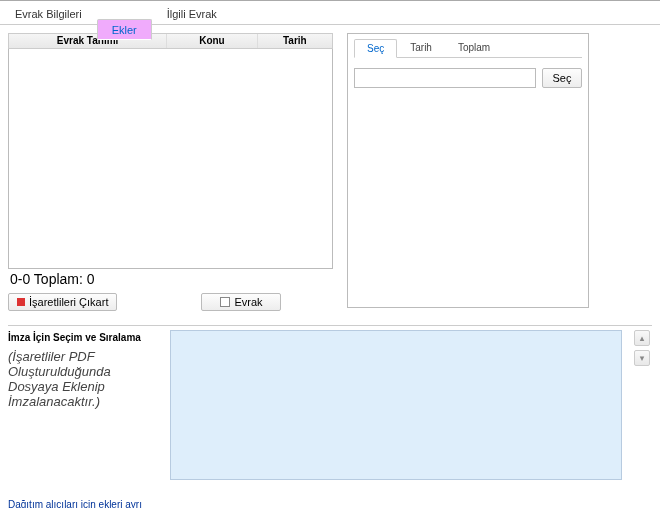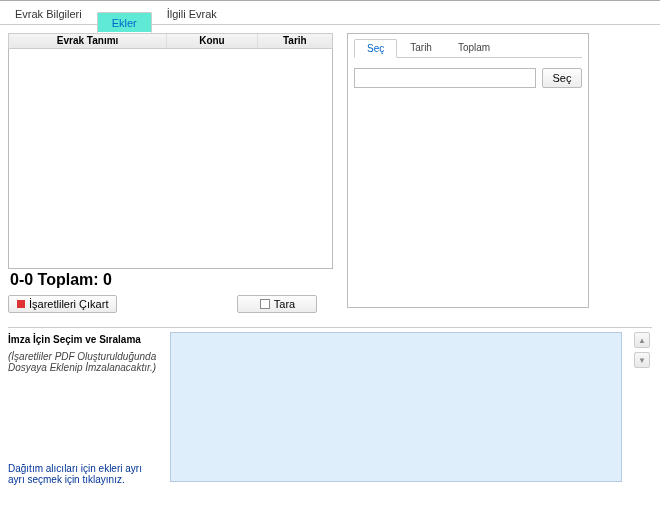--- a/index.html
+++ b/index.html
@@ -1,43 +1,43 @@
 <!DOCTYPE html>
 <html><head>
   <meta charset="utf-8">
   <style>
     * { margin:0; padding:0; box-sizing:border-box; }
     body { font-family:Arial,sans-serif; font-size:11px; background:#fff; width:660px; height:508px; overflow:hidden; }
     .topdiv { border-top:1px solid #aaa; height:3px; }
     .tabs { display:flex; height:22px; border-bottom:1px solid #ccc; }
     .tab { padding:4px 14px 0; color:#333; cursor:pointer; border:1px solid transparent; border-bottom:none; }
-    .tab.active { color:#0066cc; border:1px solid #ccc; border-bottom:1px solid #fff; background:#5eead4; position:relative; top:9px; border-radius:2px 2px 0 0;}
+    .tab.active { color:#0066cc; border:1px solid #ccc; border-bottom:1px solid #fff; background:#f0abfc; position:relative; top:16px; border-radius:2px 2px 0 0;}
     .mainrow { display:flex; padding:8px 8px 0 8px; gap:14px; }
     .leftpanel { width:325px; }
     .hdrrow { display:flex; background:linear-gradient(#f5f5f5,#e8e8e8); border:1px solid #ccc; height:16px; font-size:10px; }
     .hdrcell { text-align:center; padding:1px 0; border-right:1px solid #ddd; font-weight:bold;}
     .hdrcell:last-child { border-right:none; }
     .hc1 { width:166px; } .hc2 { width:95px; } .hc3 { width:78px;text-align:center; }
     .listbox { border:1px solid #bbb; border-top:none; height:220px; background:#fff; }
-    .totrow { font-weight:bold; font-size:16px; padding:2px 0 4px 2px; }
-    .btnrow { display:flex; gap:120px; padding-top:2px;}
+    .totrow { font-weight:normal; font-size:14px; padding:2px 0 4px 2px; }
+    .btnrow { display:flex; gap:84px; padding-top:2px;}
     .btn { border:1px solid #bbb; background:linear-gradient(#fdfdfd,#ededed); padding:2px 8px; border-radius:2px; font-size:11px; cursor:pointer; display:inline-flex; align-items:center; gap:4px; min-width:80px; justify-content:center;}
     .ic-minus { width:8px; height:8px; background:#d33; display:inline-block;}
     .ic-doc { width:10px; height:10px; border:1px solid #888; display:inline-block; background:#fff;}
     .rightpanel { width:242px; border:1px solid #bbb; padding:4px 6px 6px; height:275px; }
     .rtabs { display:flex; height:20px; border-bottom:1px solid #ccc; font-size:10px; }
     .rtab { padding:3px 12px 0; color:#444; cursor:pointer; border:1px solid transparent; border-bottom:none;}
     .rtab.active { color:#0066cc; border:1px solid #ccc; border-bottom:1px solid #fff; background:#fff; position:relative; top:1px; border-radius:2px 2px 0 0;}
     .searchrow { display:flex; gap:6px; padding:10px 0 0 0; }
     .txtin { border:1px solid #bbb; height:20px; flex:1; padding:0 4px; font-size:11px;}
     .hr2 { border:none; border-top:1px solid #ccc; margin:14px 8px 4px 8px;}
     .sigrow { display:flex; padding:0 8px; gap:12px; }
     .sigleft { width:150px; font-size:10px; padding-top:2px;}
     .sigtitle { font-weight:bold; margin-bottom:6px;}
-    .signote { color:#444; font-style:italic; font-size:10px; }
+    .signote { color:#444; font-style:italic; font-size:13px; }
     .sigbottom { color:#003399; font-weight:normal; font-size:10px; margin-top:90px; cursor:pointer;}
     .sigbox { flex:1; height:150px; background:#deeefb; border:1px solid #b7cbe0; }
     .arrows { width:18px; display:flex; flex-direction:column; gap:4px; }
     .arrbtn { width:16px; height:16px; border:1px solid #ccc; background:linear-gradient(#f8f8f8,#e8e8e8); border-radius:2px; font-size:9px; color:#888; display:flex; align-items:center; justify-content:center; cursor:pointer;}
   </style>
 </head>
 <body>
 
 <div class="topdiv"></div>
 
@@ -56,21 +56,21 @@
     </div>
     <div class="listbox"></div>
     <div class="totrow">0-0 Toplam: 0</div>
     <div class="btnrow">
       <button class="btn">
         <span class="ic-minus"></span>
         <span>İşaretlileri Çıkart</span>
       </button>
       <button class="btn">
         <span class="ic-doc"></span>
-        <span>Tara</span>
+        <span>Evrak</span>
       </button>
     </div>
   </div>
 
   <div class="rightpanel">
     <div class="rtabs">
       <div class="rtab active">Seç</div>
       <div class="rtab">Tarih</div>
       <div class="rtab">Toplam</div>
     </div>

